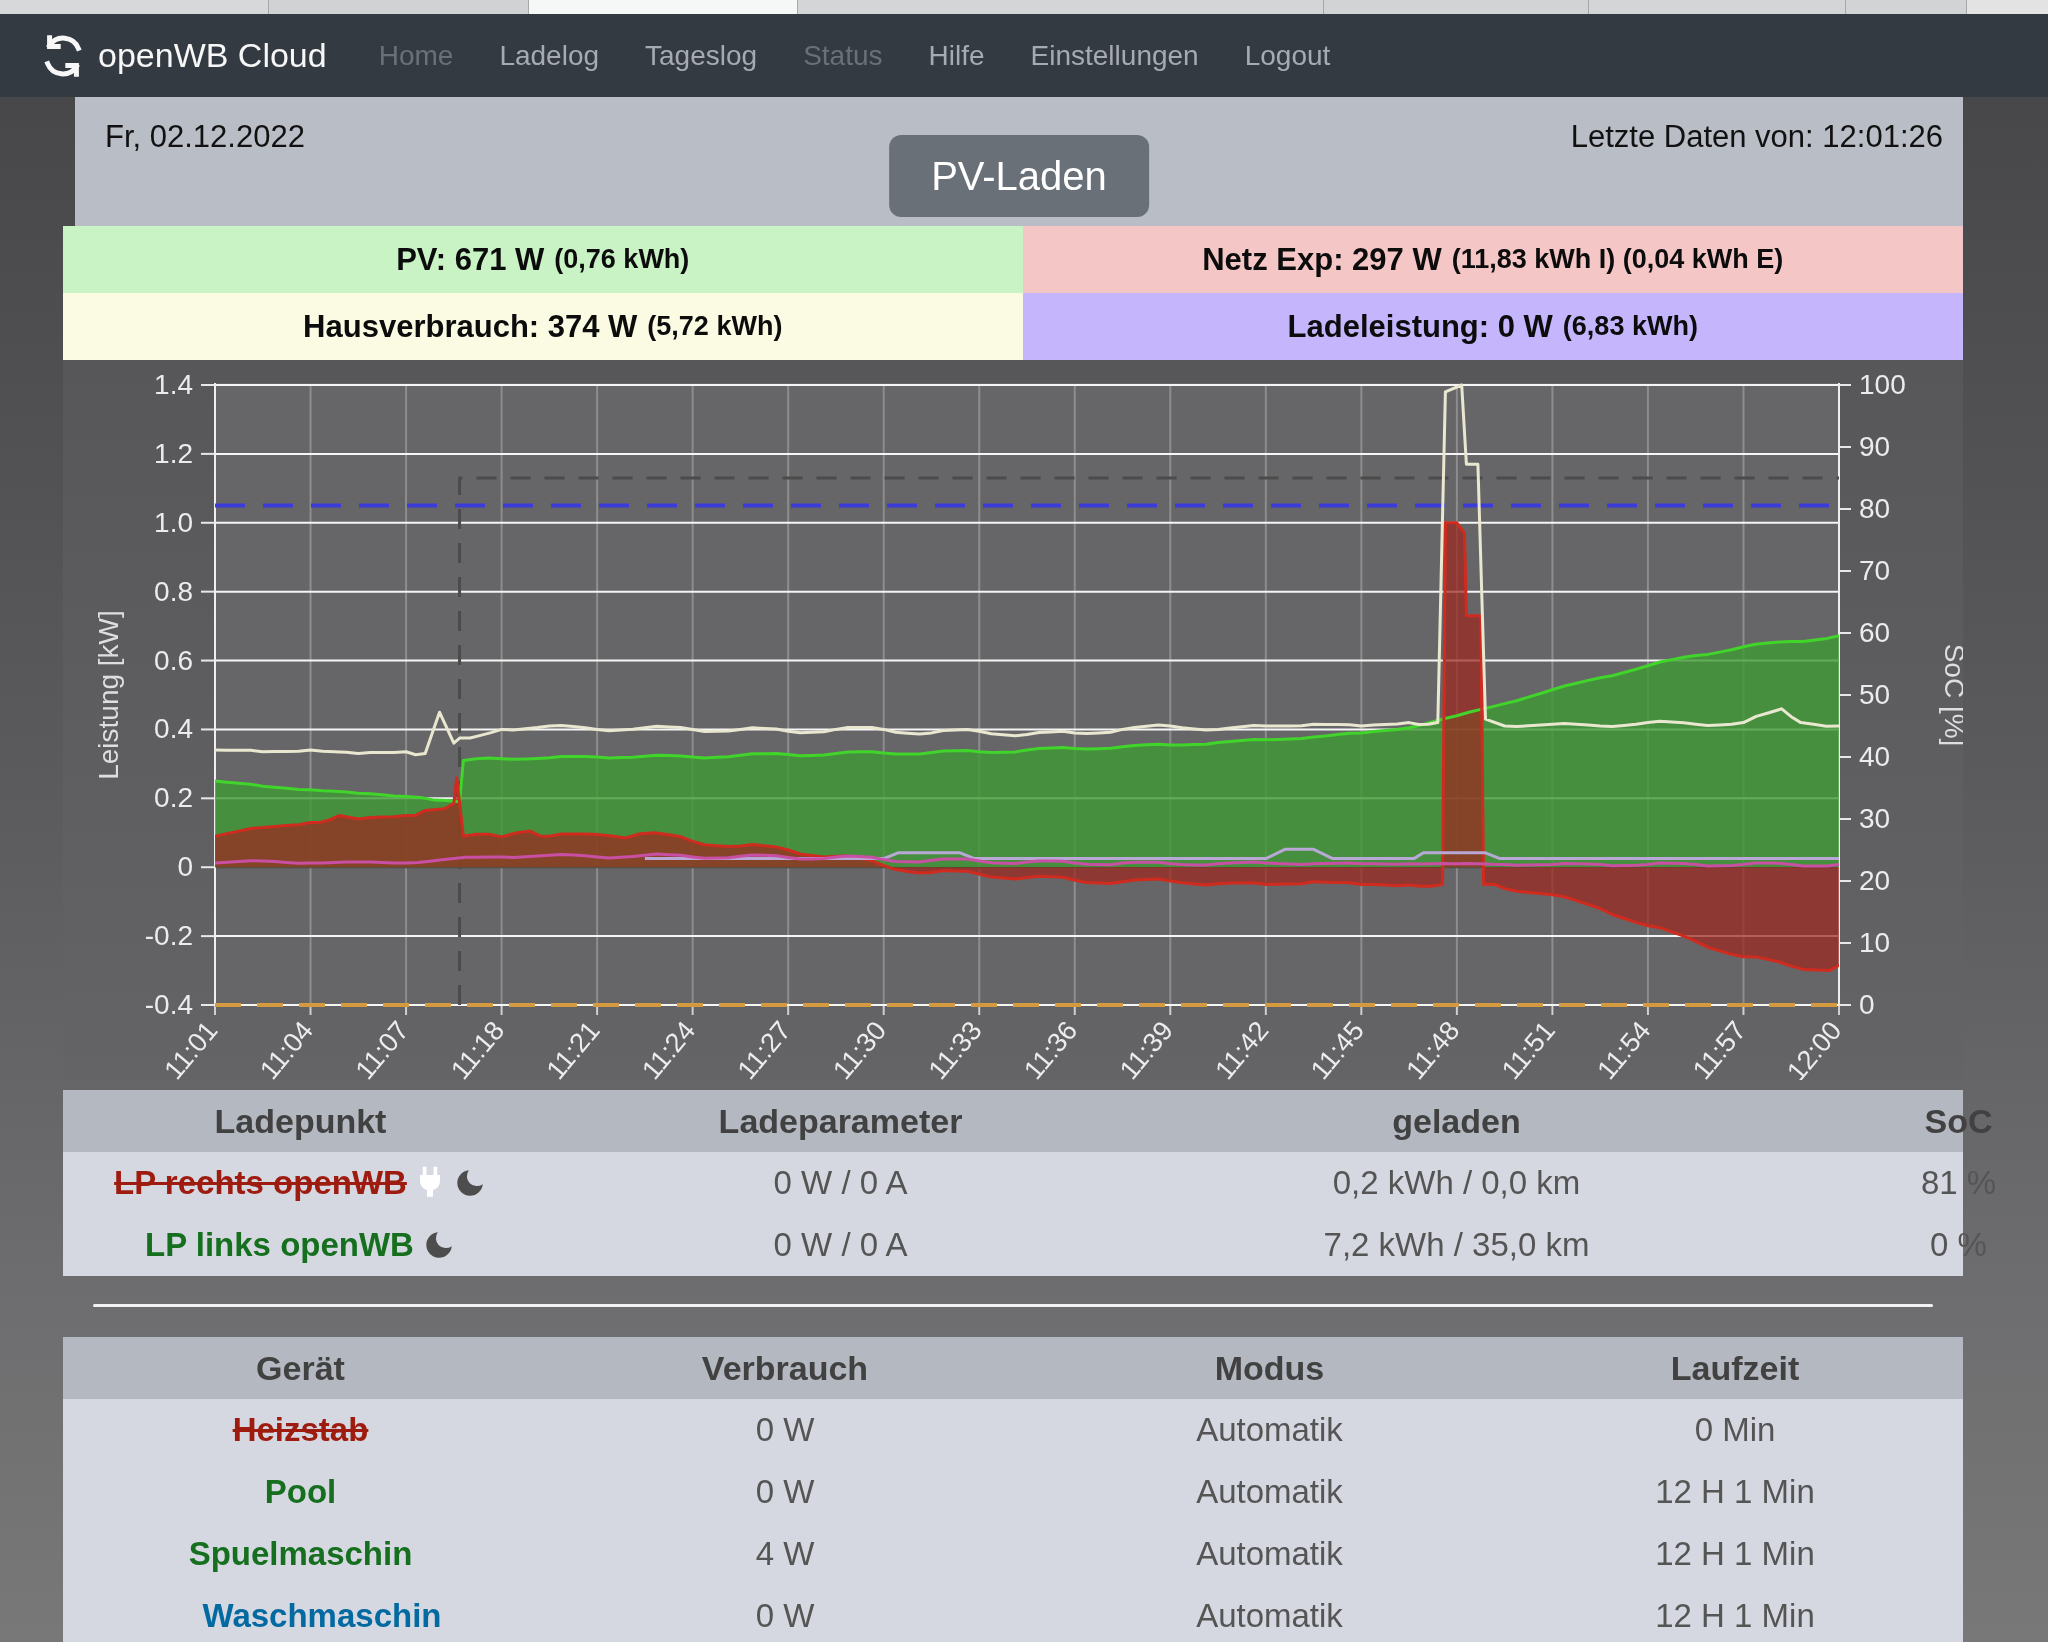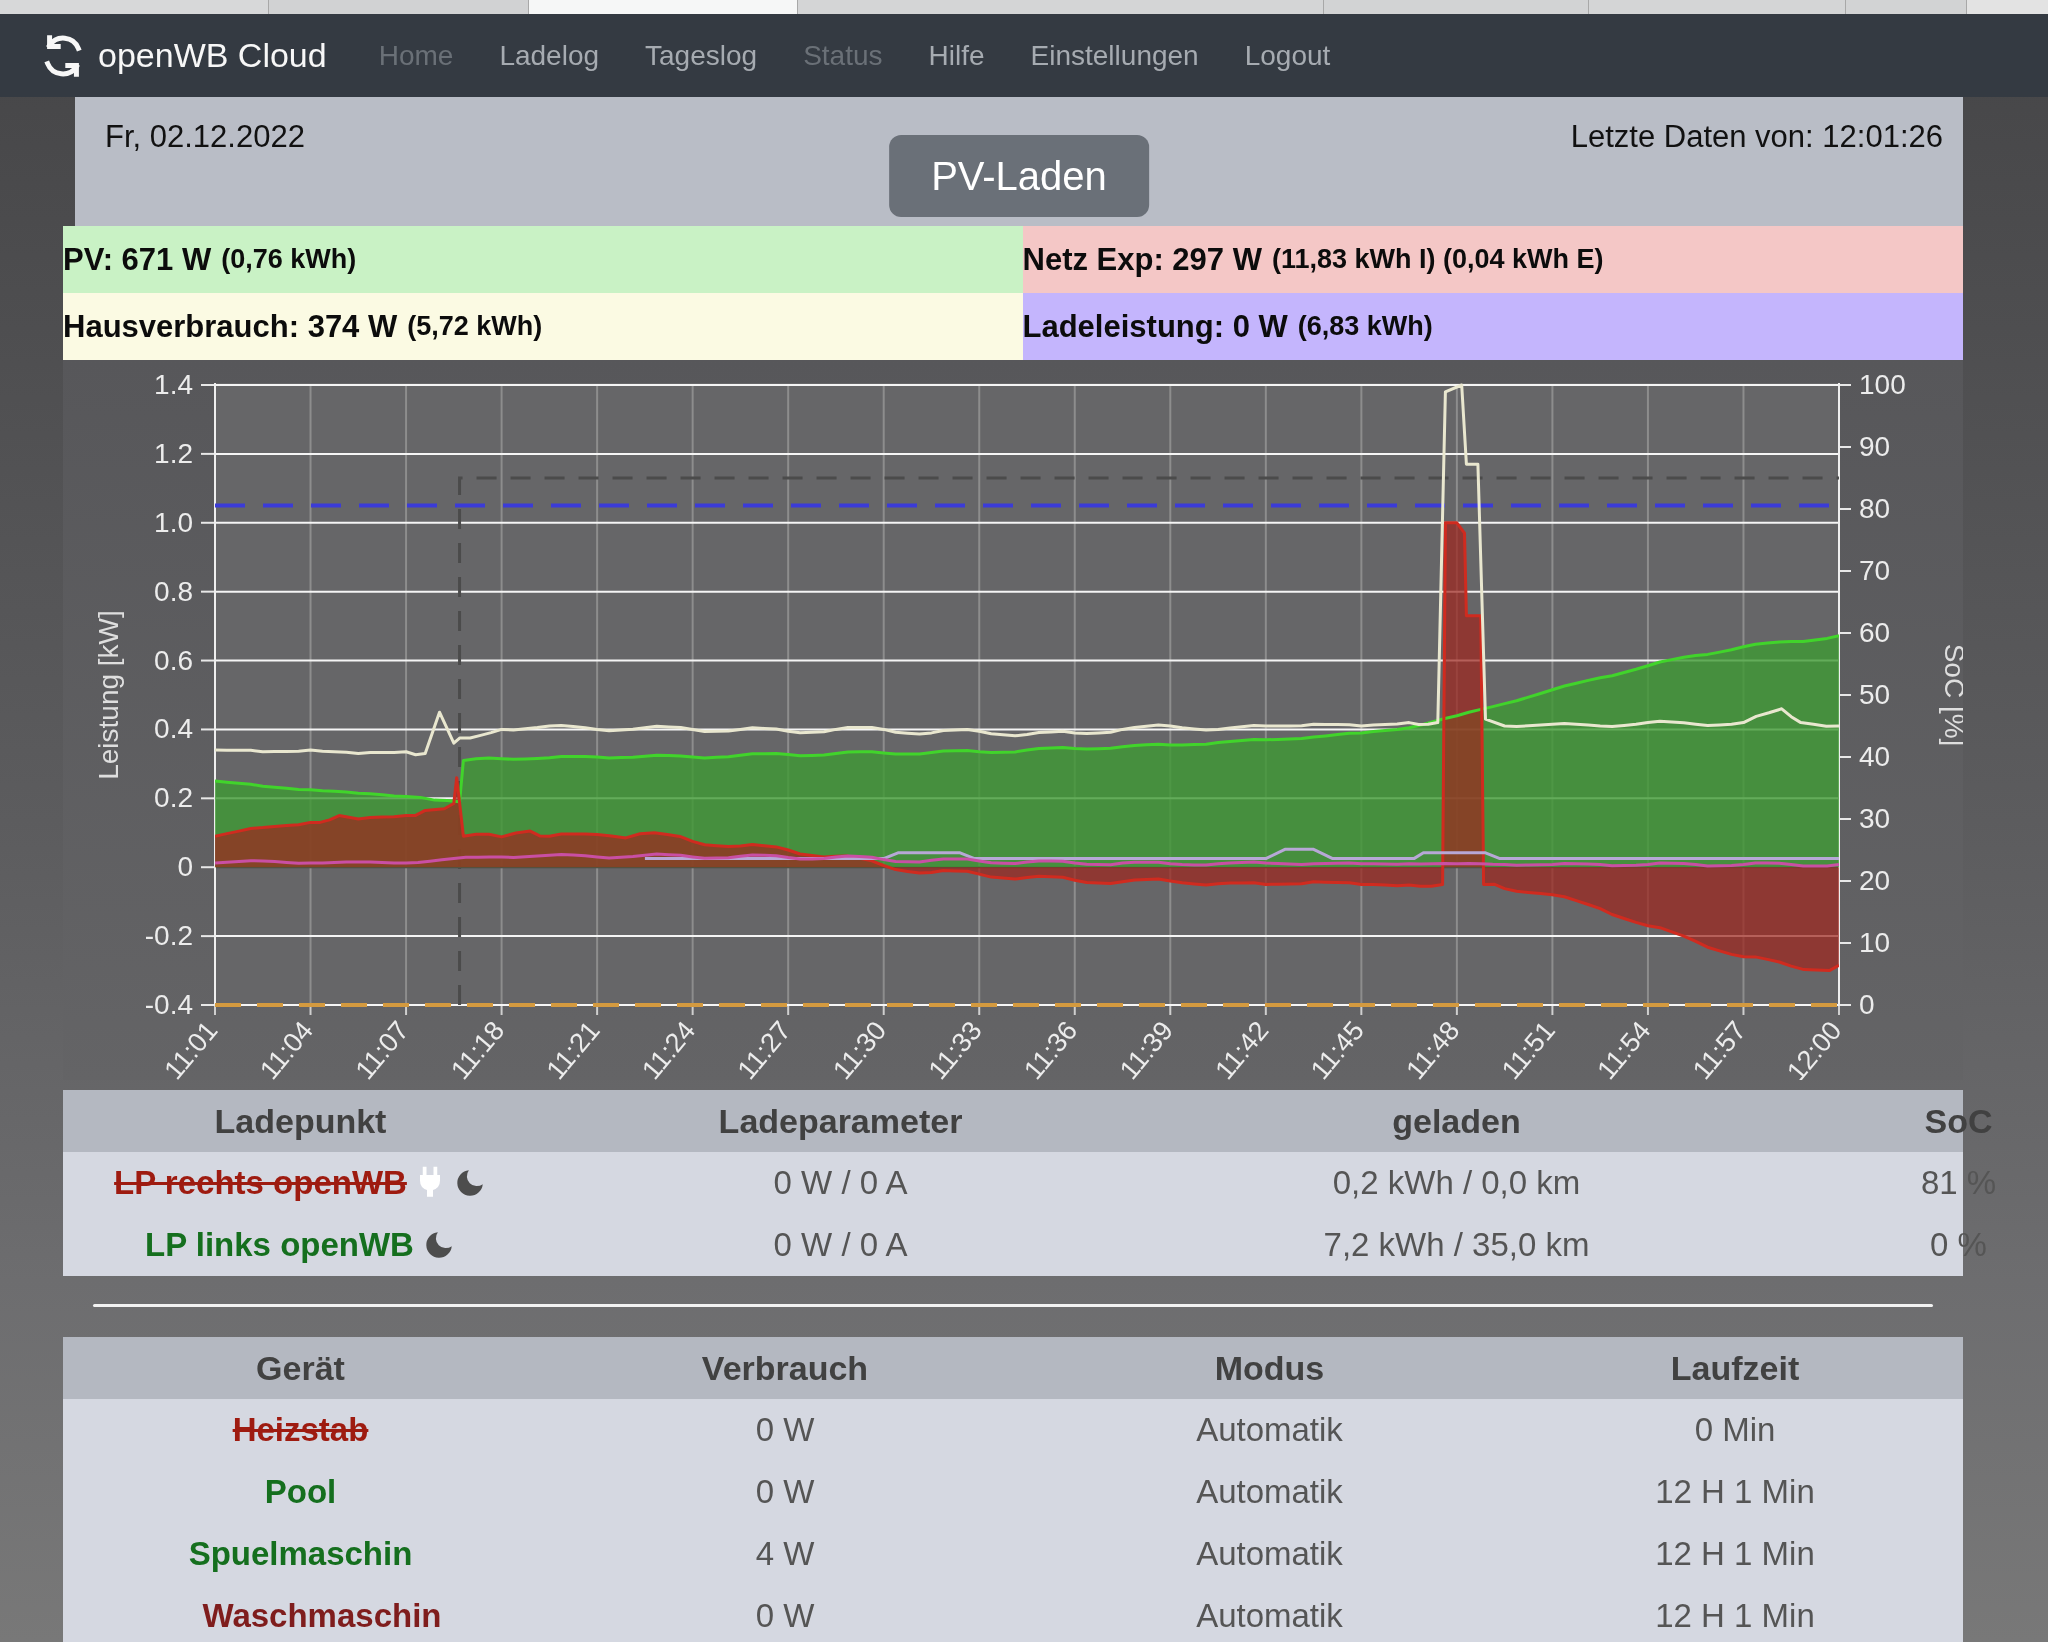--- a/index.html
+++ b/index.html
@@ -30,21 +30,21 @@
   
   .content{position:absolute;left:63px;top:97px;width:1900px;}
   .headerbar{height:129px;background:#b9bdc6;position:relative;display:flex;align-items:center;margin-left:12px;}
   .hdr-date{position:absolute;left:30px;top:22px;font-size:31px;color:#111;}
   .hdr-last{position:absolute;right:20px;top:22px;font-size:31px;color:#111;}
   .mode-btn{position:absolute;left:50%;transform:translateX(-50%);top:38px;height:82px;padding:0 42px;
     background:#6a7078;color:#fff;font-size:40px;font-weight:300;border:none;border-radius:12px;
     display:flex;align-items:center;cursor:pointer;font-family:inherit;}
   
   .tiles{display:grid;grid-template-columns:50.5% 49.5%;}
-  .tile{height:67px;display:flex;align-items:center;justify-content:flex-start;color:#0c0c0c;
+  .tile{height:67px;display:flex;align-items:center;justify-content:center;color:#0c0c0c;
         font-weight:bold;font-size:31px;white-space:nowrap;}
   .tile .sub{font-size:27px;margin-left:10px;}
   
   .chartband{height:720px;background:linear-gradient(180deg,#57575a,#646466);}
   svg text{font-family:"Liberation Sans","DejaVu Sans",sans-serif;}
   
   .gap10{height:10px;}
   .datatable{width:100%;}
   .trow{display:grid;align-items:center;font-size:33px;color:#555;background:#d5d8e1;height:62px;text-align:center;}
   .trow.head{background:#b4b8c1;color:#414141;font-weight:bold;font-size:34px;height:62px;}
@@ -313,21 +313,21 @@
     </div>
     <div class="trow">
       <div class="namecell" style="color: rgb(21, 111, 30);">
           <span>Spuelmaschin</span>
         </div>
       <div>4 W</div>
       <div>Automatik</div>
       <div>12 H 1 Min</div>
     </div>
     <div class="trow">
-      <div class="namecell" style="color: #7f1d1d; padding-left: 43px;">
+      <div class="namecell" style="color: #0369a1; padding-left: 43px;">
           <span>Waschmaschin</span>
         </div>
       <div>0 W</div>
       <div>Automatik</div>
       <div>12 H 1 Min</div>
     </div>
   </div>
 </div>
 
 </body></html>

